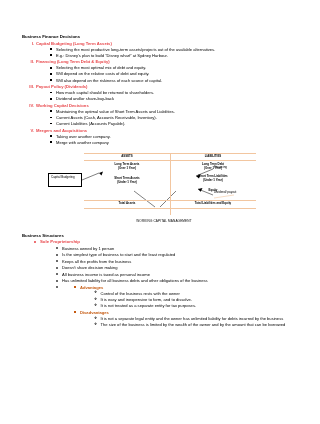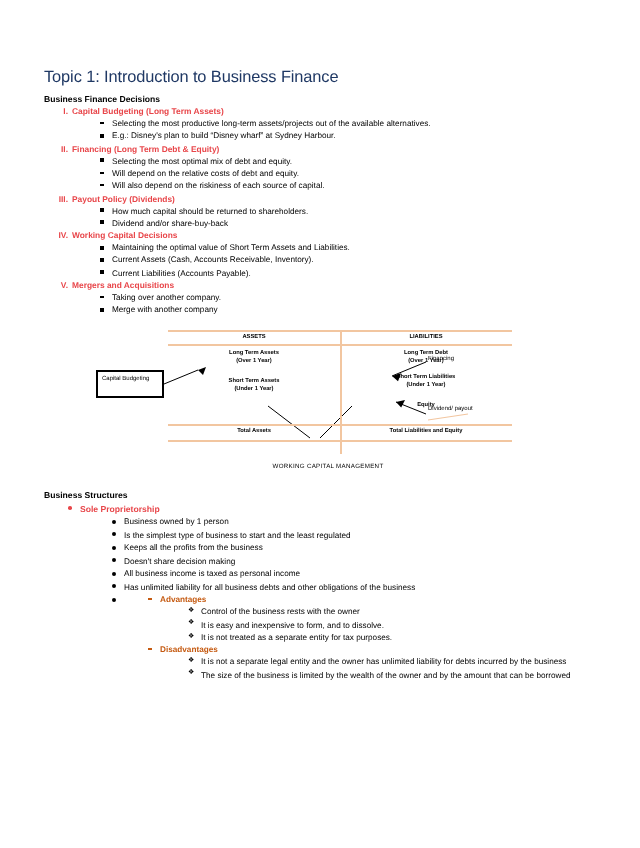--- a/index.html
+++ b/index.html
@@ -172,21 +172,20 @@
     letter-spacing:0.15px;
     color:#000;
   }
   svg.lines{position:absolute;left:0;top:0;width:232px;height:76px;overflow:visible;}
 </style>
 </head>
 <body>
 
 <div class="page">
 
-  <div class="doc-title">Topic 1: Introduction to Business Finance</div>
 
   <div class="sec-head">Business Finance Decisions</div>
 
   <ol class="lvl1">
     <li>
       <span class="rn">I.</span>
       <span>Capital Budgeting (Long Term Assets)</span>
       <ul class="lvl2">
         <li>Selecting the most productive long-term assets/projects out of the available alternatives.</li>
         <li>E.g.: Disney's plan to build “Disney wharf” at Sydney Harbour.</li>

